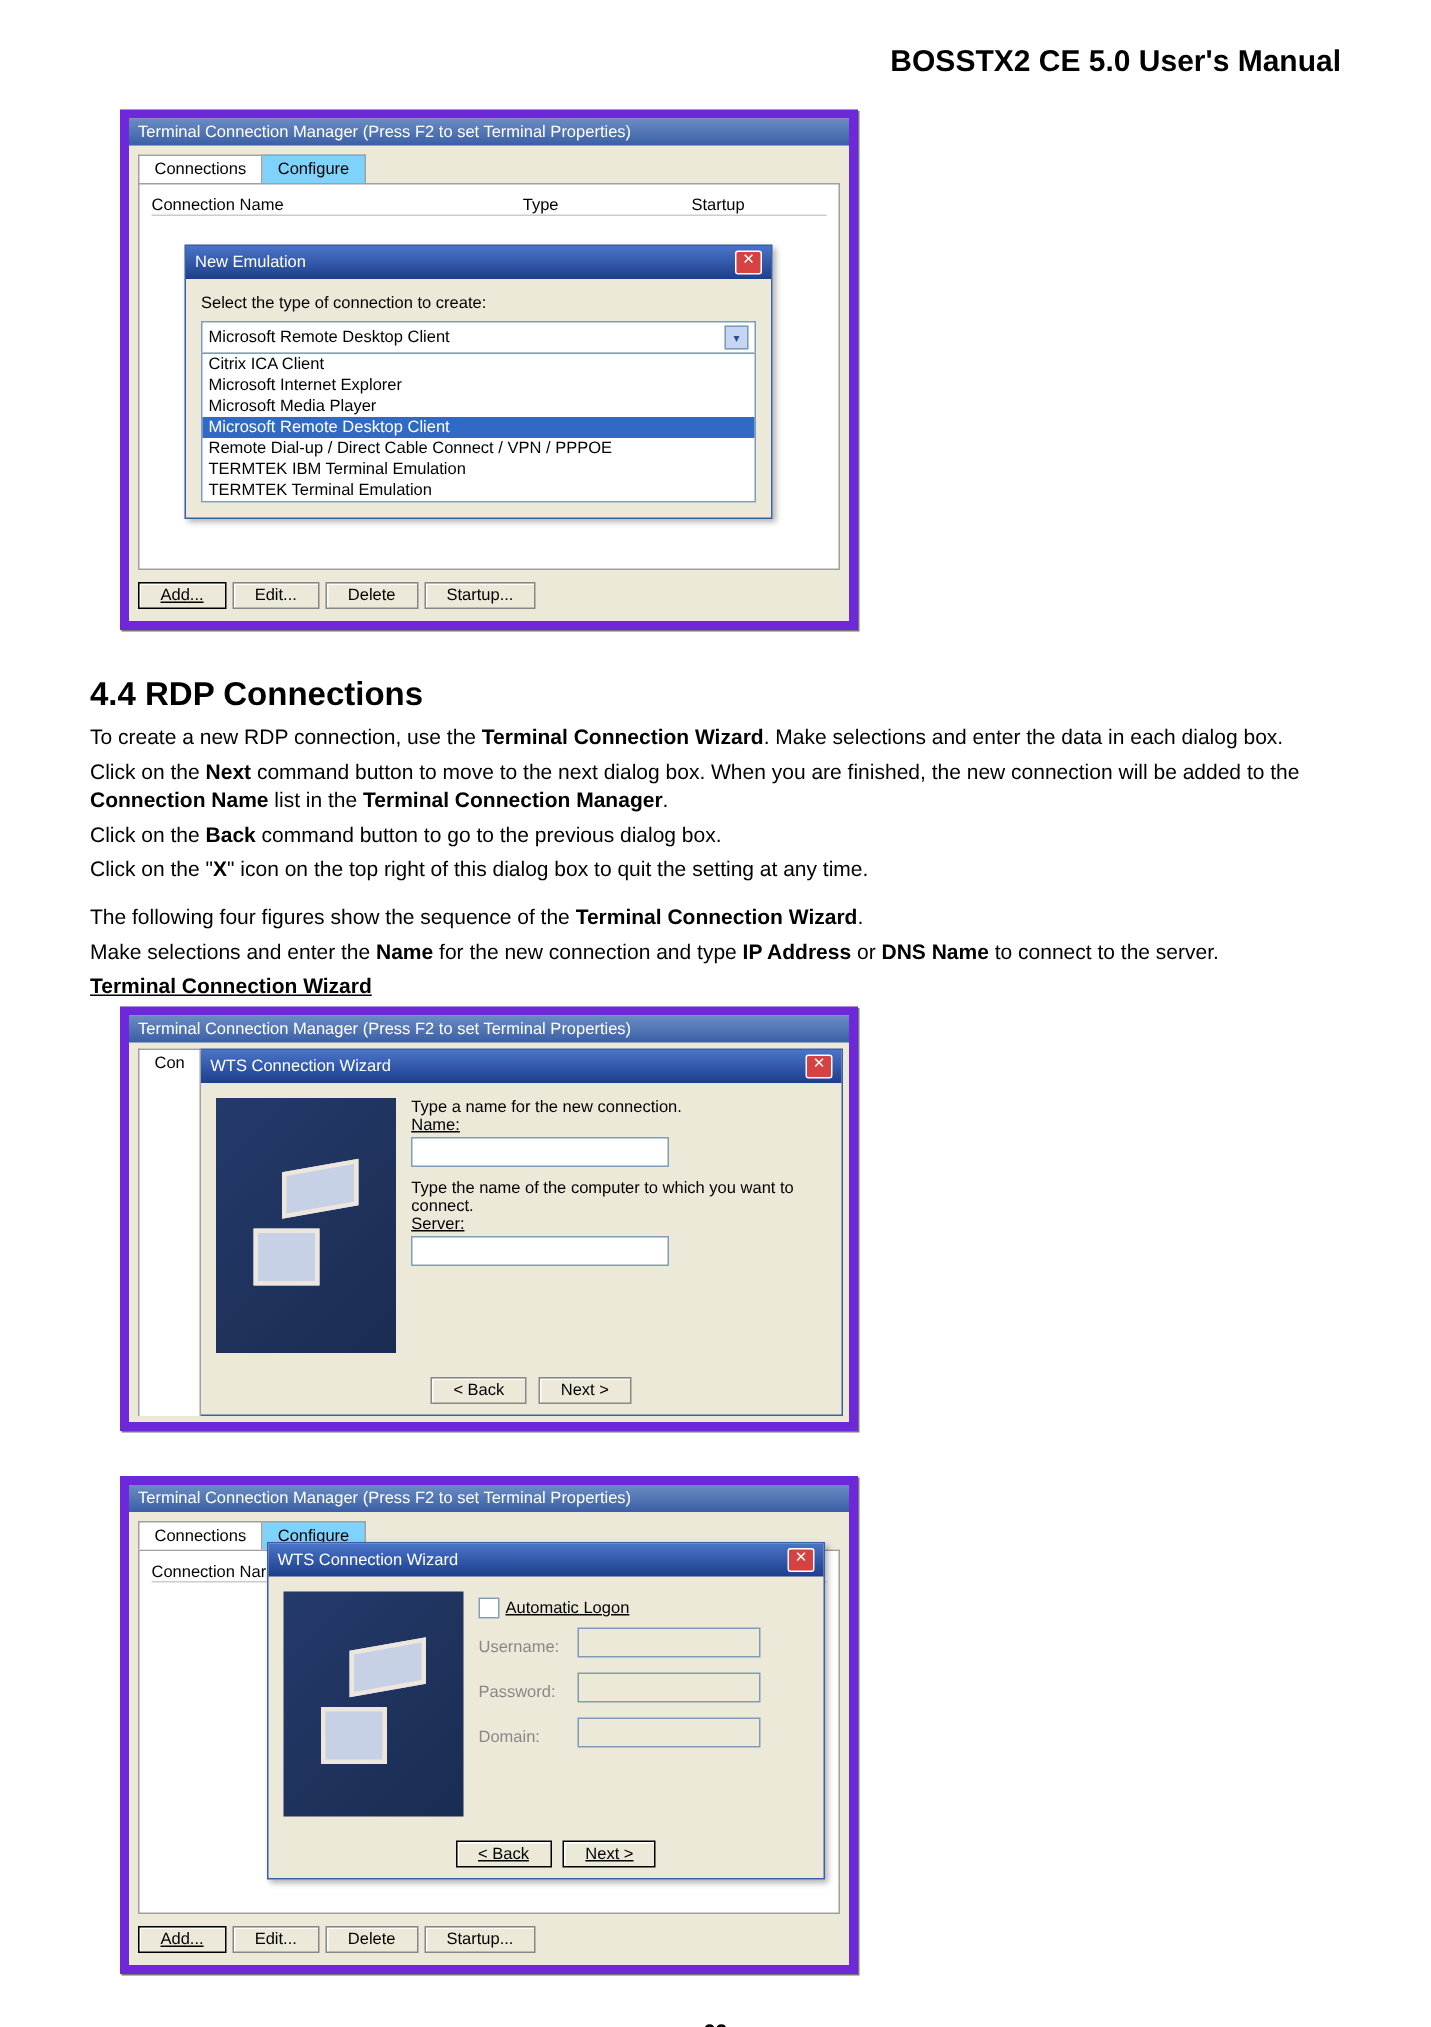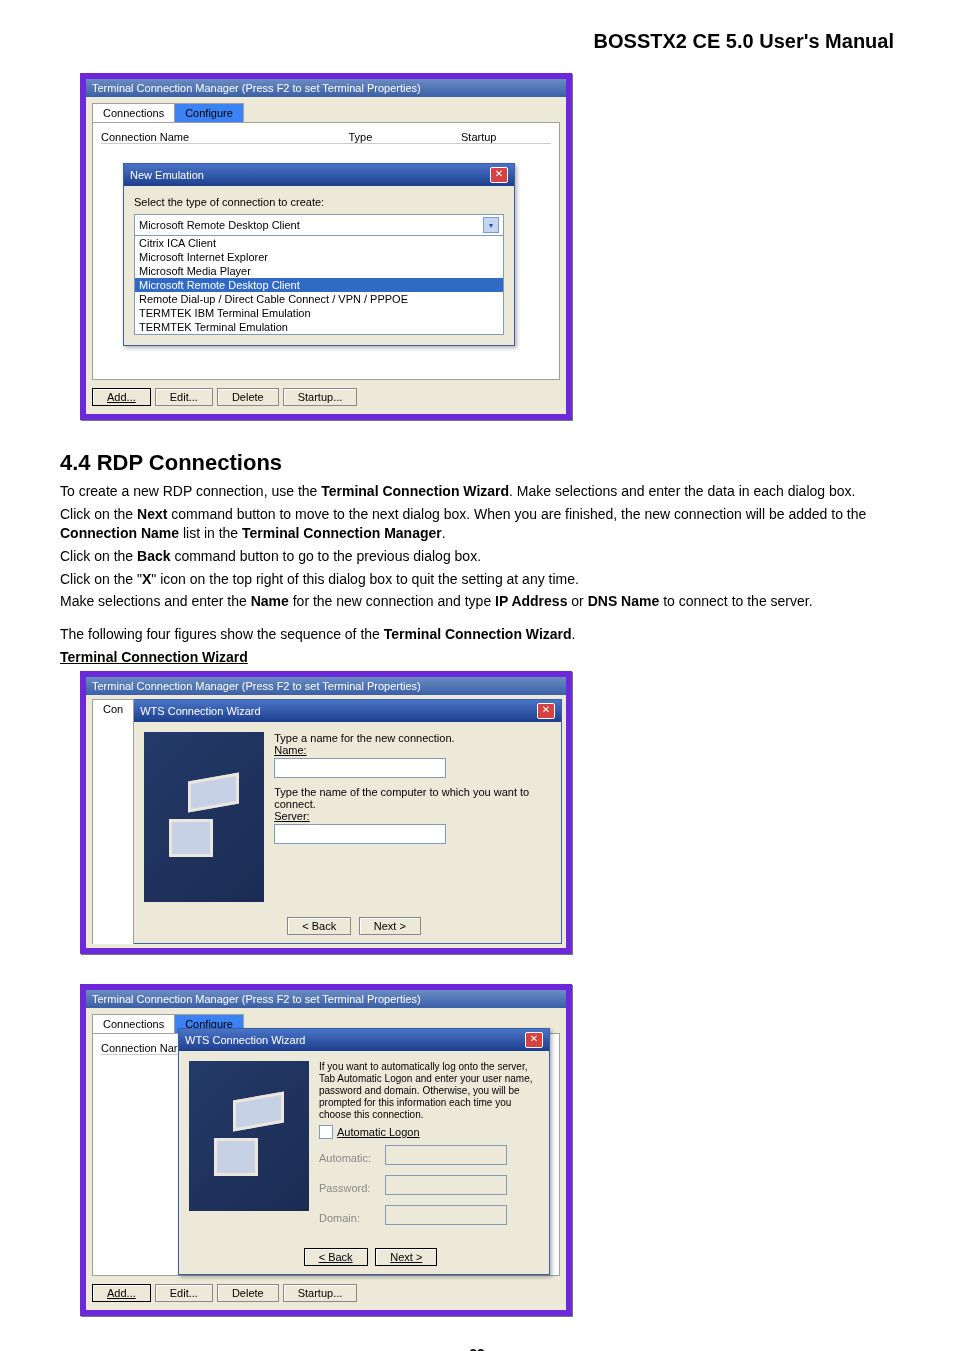--- a/index.html
+++ b/index.html
@@ -52,21 +52,21 @@
     text-align: center;
     border: 1px solid #fff;
     border-radius: 2px;
   }
 
   
   .tabs { display:flex; margin: 6px 6px 0 6px; }
   .tab {
     border: 1px solid #a0a0a0;
     border-bottom: none;
-    background: #3b82f6;
+    background: #7dd3fc;
     font-size: 11px;
     padding: 3px 10px;
     margin-right: -1px;
     position: relative;
   }
   .tab.active { background:#fff; z-index:2;}
   .tab-body {
     border: 1px solid #a0a0a0;
     background: #fff;
     margin: 0 6px 6px 6px;
@@ -238,25 +238,25 @@
   </p>
   <p class="body">
     <span>Click on the </span><span class="bold">Next</span><span> command button to move to the next dialog box. When you are finished, the new connection will be added to the </span><span class="bold">Connection Name</span><span> list in the </span><span class="bold">Terminal Connection Manager</span><span>.</span>
   </p>
   <p class="body">
     <span>Click on the </span><span class="bold">Back</span><span> command button to go to the previous dialog box.</span>
   </p>
   <p class="body">
     <span>Click on the "</span><span class="bold">X</span><span>" icon on the top right of this dialog box to quit the setting at any time.</span>
   </p>
-  <p class="body">
-    <span>Make selections and enter the </span><span class="bold">Name</span><span> for the new connection and type </span><span class="bold">IP Address</span><span> or </span><span class="bold">DNS Name</span><span> to connect to the server.</span>
-  </p>
   <p class="body" style="margin-top:14px;">
     <span>The following four figures show the sequence of the </span><span class="bold">Terminal Connection Wizard</span><span>.</span>
+  </p>
+  <p class="body">
+    <span>Make selections and enter the </span><span class="bold">Name</span><span> for the new connection and type </span><span class="bold">IP Address</span><span> or </span><span class="bold">DNS Name</span><span> to connect to the server.</span>
   </p>
   <p class="body"><span class="bold underline">Terminal Connection Wizard</span></p>
 
   <div class="win-frame shot2">
     <div class="titlebar">
       <span>Terminal Connection Manager (Press F2 to set Terminal Properties)</span>
     </div>
     <div style="position:relative; padding:4px; min-height:230px;">
       <div style="display:flex;">
         <div class="tab active" style="margin-left:2px;">Con</div>
@@ -308,27 +308,26 @@
           <span class="close-x">✕</span>
         </div>
         <div class="wiz-body">
           <div class="wiz-img wiz-img-sm">
             <div class="wiz-icon">
               <div class="box1"></div>
                 <div class="box2"></div>
             </div>
           </div>
           <div class="wiz-right">
-            <div style="font-size:10px; line-height:1.2;">If you want to automatically log onto the server, Tab Automatic Logon and enter your user name, password and domain. Otherwise, you will be prompted for this information each time you choose this connection.</div>
             <div class="checkbox">
               <span class="chk"></span>
               <span><u>Automatic Logon</u></span>
             </div>
             <div style="display:flex; align-items:center; gap:6px; margin-top:4px;">
-              <span class="disabled-label" style="width:60px;">Automatic:</span>
+              <span class="disabled-label" style="width:60px;">Username:</span>
               <div class="txtfield" style="width:120px; background:#ece9d8;"></div>
             </div>
             <div style="display:flex; align-items:center; gap:6px;">
               <span class="disabled-label" style="width:60px;">Password:</span>
               <div class="txtfield" style="width:120px; background:#ece9d8;"></div>
             </div>
             <div style="display:flex; align-items:center; gap:6px;">
               <span class="disabled-label" style="width:60px;">Domain:</span>
               <div class="txtfield" style="width:120px; background:#ece9d8;"></div>
             </div>

